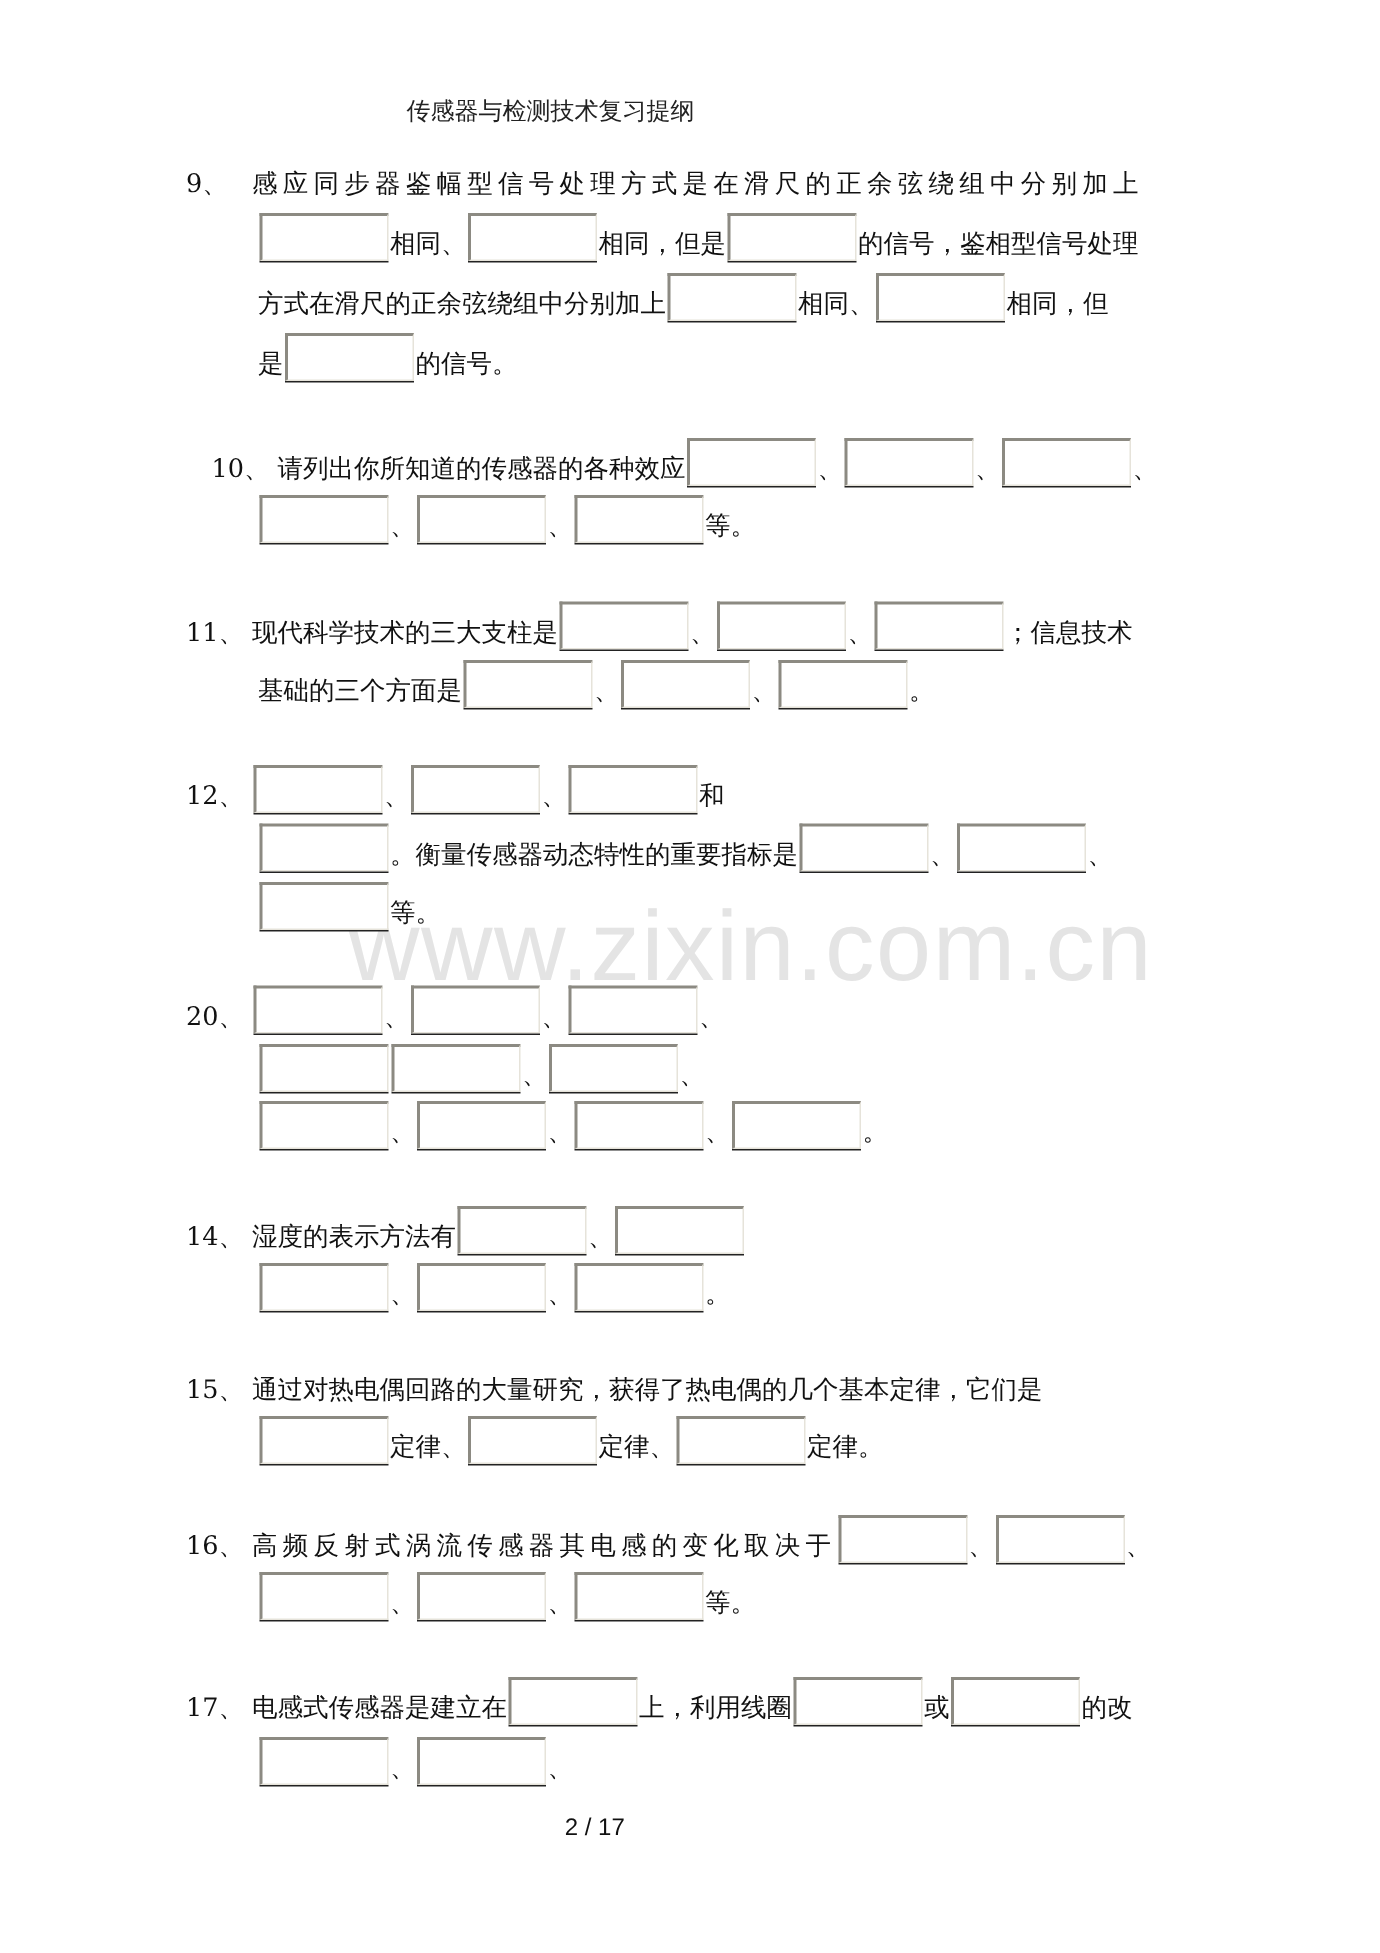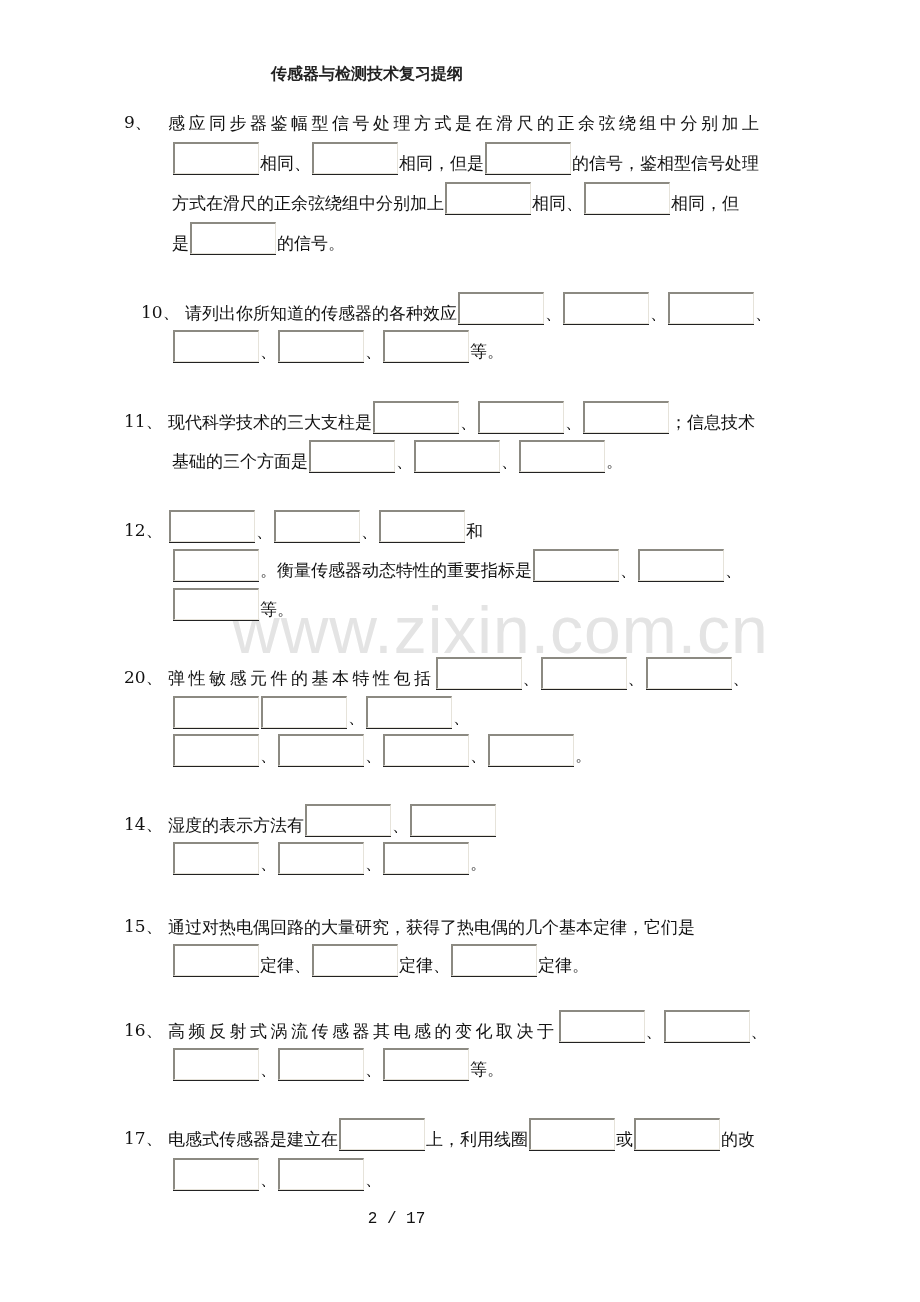--- a/index.html
+++ b/index.html
@@ -3,21 +3,21 @@
 <meta charset="utf-8">
 <style>
   html, body { margin: 0; padding: 0; background: #ffffff; }
   body {
     width: 920px; height: 1302px; position: relative; overflow: hidden;
     font-family: "DejaVu Serif", "Liberation Serif", serif;
     color: #111111;
   }
   .page-header {
     position: absolute; top: 64px; left: 0; width: 734px; text-align: center;
-    font-size: 16px; color: #222; font-weight: bold;
+    font-size: 16px; color: #222;
   }
   .watermark {
     position: absolute; top: 592px; left: 232px; width: 470px; text-align: right;
     font-family: "Liberation Sans", "DejaVu Sans", sans-serif;
     font-size: 66px; color: #e4e4e4; letter-spacing: 1px;
     pointer-events: none; user-select: none; z-index: 0;
   }
   .line {
     position: absolute; height: 36px; display: flex; align-items: flex-end;
     font-size: 17px; white-space: nowrap; z-index: 1;
@@ -33,21 +33,21 @@
     border-right: 1px solid #e6e3da;
     border-bottom: 1px solid #e6e3da;
     position: relative; margin: 0 1px;
   }
   .box::after {
     content: ""; position: absolute; left: -2px; right: -1px; bottom: -2px;
     border-bottom: 1.5px solid #222;
   }
   .page-footer {
     position: absolute; top: 1210px; left: 0; width: 793px; text-align: center;
-    font-family: Liberation Mono, monospace;
+    font-family: Liberation Sans, sans-serif;
     font-size: 16px; color: #111;
   }
 </style>
 </head>
 <body>
 
 <div class="page-header">传感器与检测技术复习提纲</div>
 <div class="watermark">www.zixin.com.cn</div>
 
 <div class="line" style="top:98px;left:124px">
@@ -131,21 +131,20 @@
   <span class="box"></span>
   <span class="txt">、</span>
 </div>
 <div class="line" style="top:584px;left:172px">
   <span class="box"></span>
   <span class="txt">等。</span>
 </div>
 
 <div class="line" style="top:653px;left:124px">
   <span class="num">20、</span>
-  <span class="txt spaced">弹性敏感元件的基本特性包括</span>
   <span class="box"></span>
   <span class="txt">、</span>
   <span class="box"></span>
   <span class="txt">、</span>
   <span class="box"></span>
   <span class="txt">、</span>
 </div>
 <div class="line" style="top:692px;left:172px">
   <span class="box"></span>
   <span class="box"></span>

